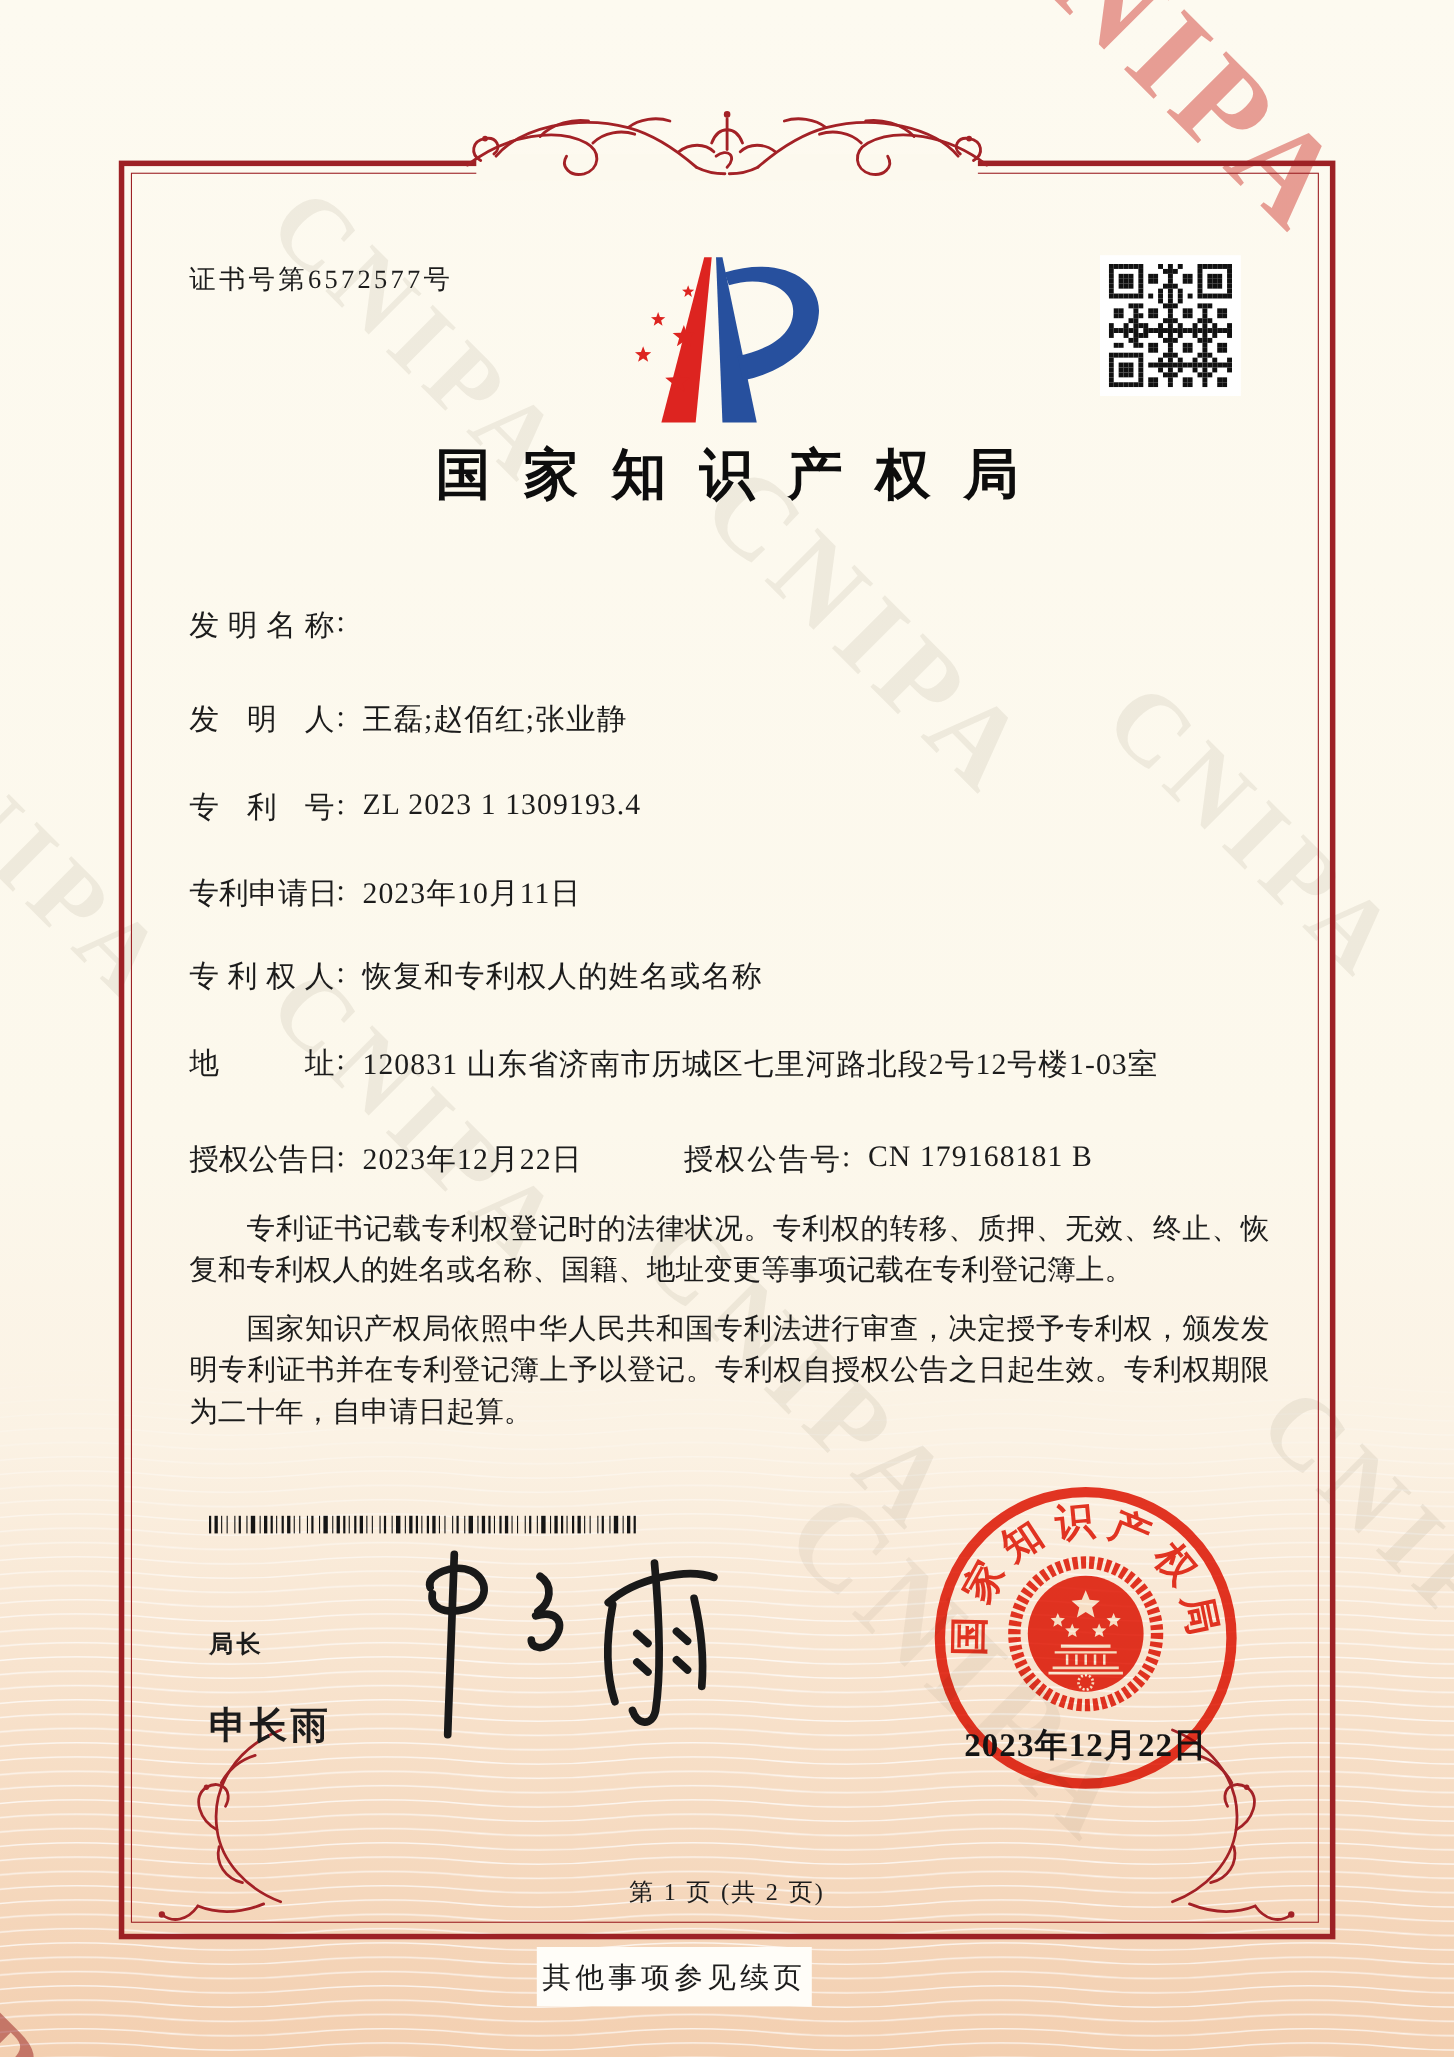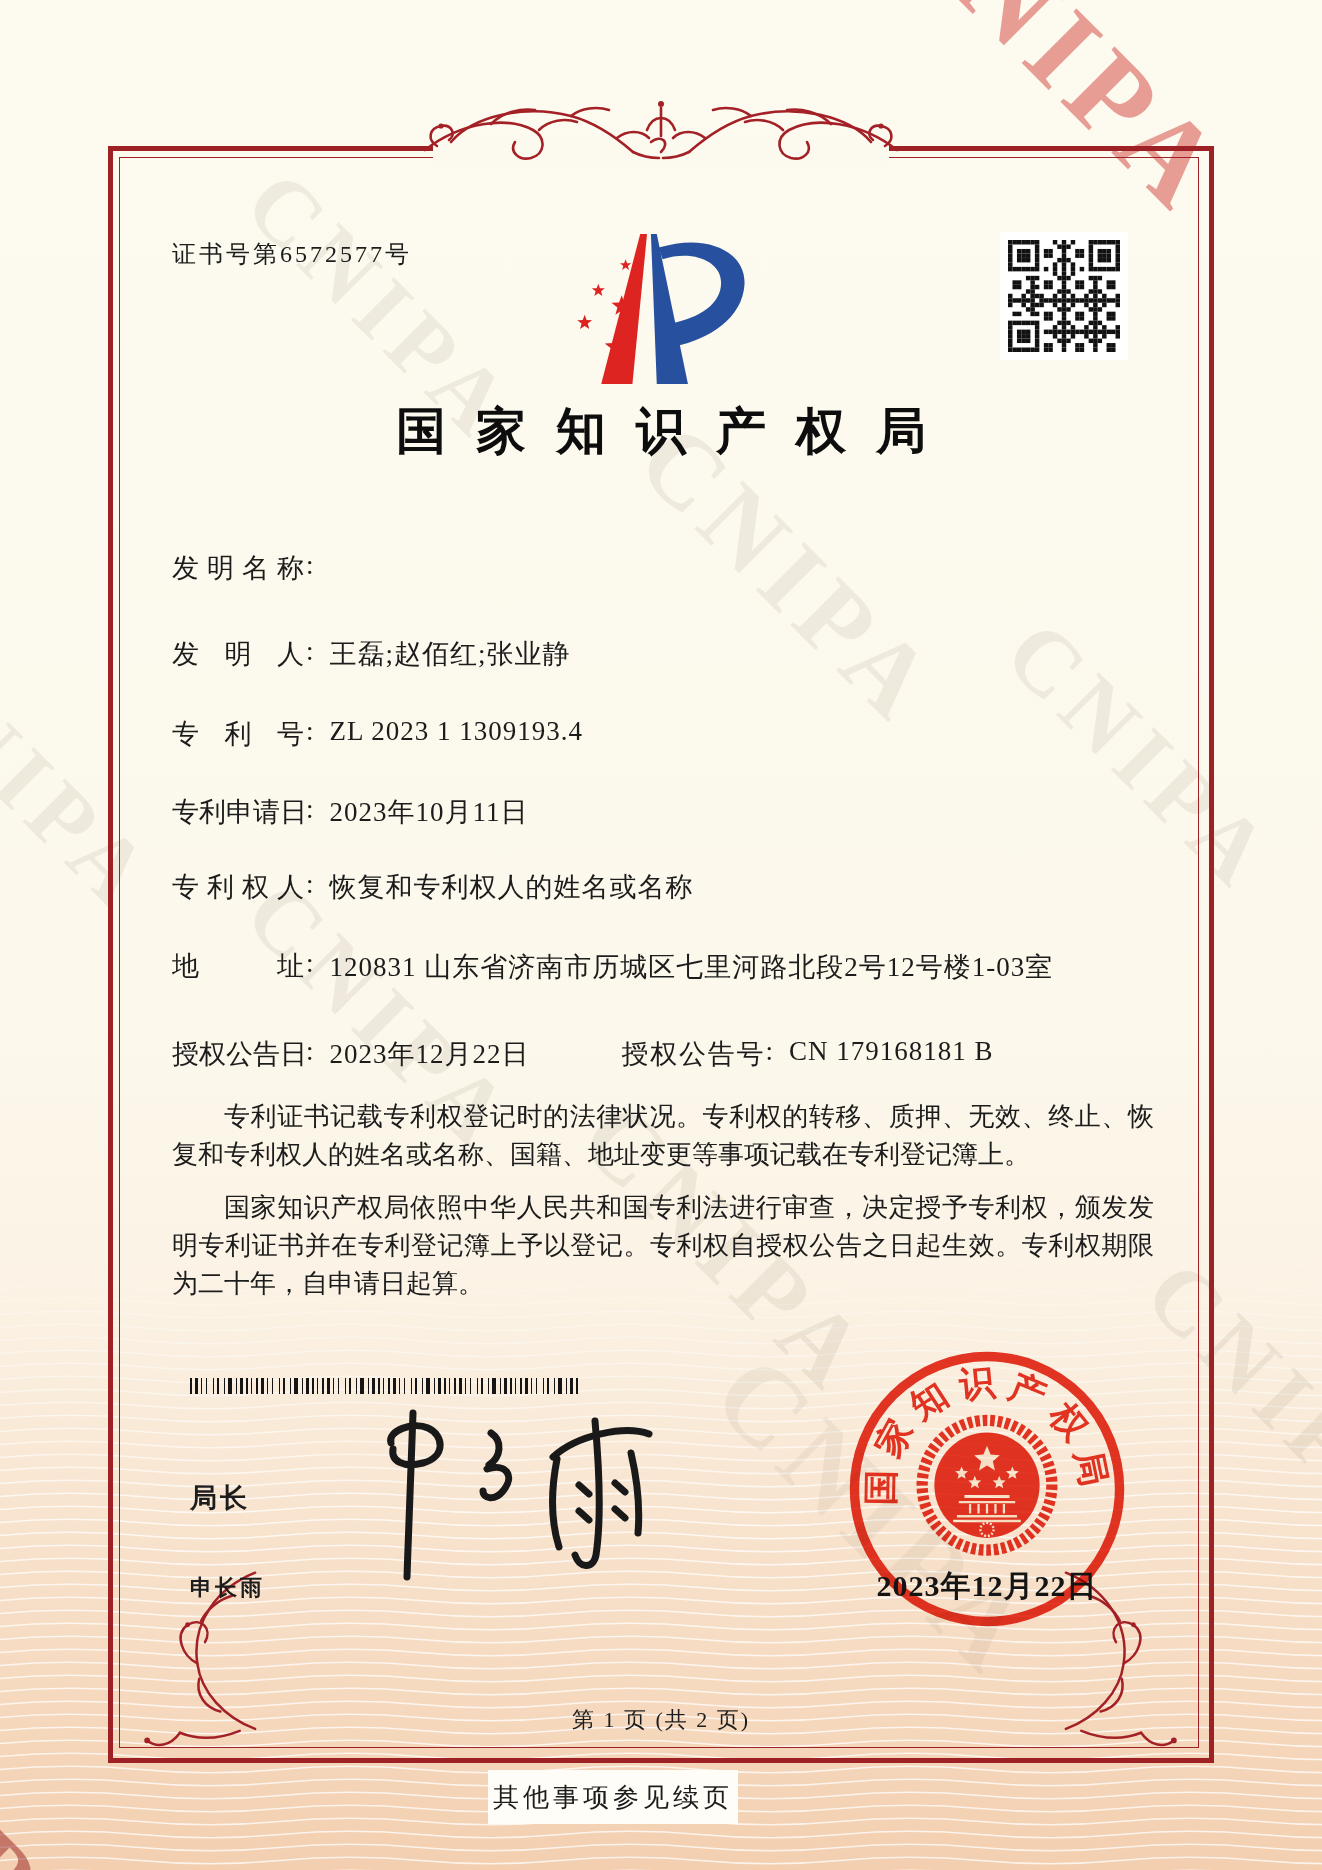--- a/index.html
+++ b/index.html
@@ -42,24 +42,24 @@
   .r7{top:1036px;}
   .pair2{margin-left:92px;display:flex;}
   .pair2 .lbl{width:142px;}
   
   .paras{position:absolute;left:172px;top:1098px;width:982px;font-size:26px;line-height:38px;
     text-align:justify;z-index:3;}
   .paras p{margin:0 0 15px 0;text-indent:2em;}
   
   .barcode{position:absolute;left:190px;top:1378px;width:390px;height:16px;z-index:3;}
   
-  .director-label{position:absolute;left:190px;top:1480px;font-size:27px;font-weight:700;
+  .director-label{position:absolute;left:190px;top:1480px;font-size:22px;font-weight:700;
     letter-spacing:3px;font-family:"Liberation Sans","DejaVu Sans",sans-serif;z-index:3;text-align:center;}
-  .director-name{position:absolute;left:190px;top:1546px;font-size:22px;font-weight:700;
-    letter-spacing:3px;font-family:Liberation Mono, monospace;z-index:3;margin-top:27px;}
+  .director-name{position:absolute;left:190px;top:1546px;font-size:34px;font-weight:700;
+    letter-spacing:3px;font-family:Liberation Mono, monospace;z-index:3;}
   .signature{position:absolute;left:295px;top:1405px;width:420px;height:190px;z-index:3;}
   
   .seal{position:absolute;left:846px;top:1348px;width:282px;height:282px;z-index:4;
     mix-blend-mode:multiply;opacity:.97;}
   .seal-date{position:absolute;left:846px;top:1566px;width:282px;text-align:center;font-size:30px;
     font-weight:700;color:#141414;z-index:5;letter-spacing:1px;}
   
   .page-info{position:absolute;left:0;top:1705px;width:1322px;text-align:center;font-size:22px;
     letter-spacing:2px;z-index:3;}
   .footer-note{position:absolute;left:488px;top:1770px;width:250px;height:54px;background:#fffdf8;

